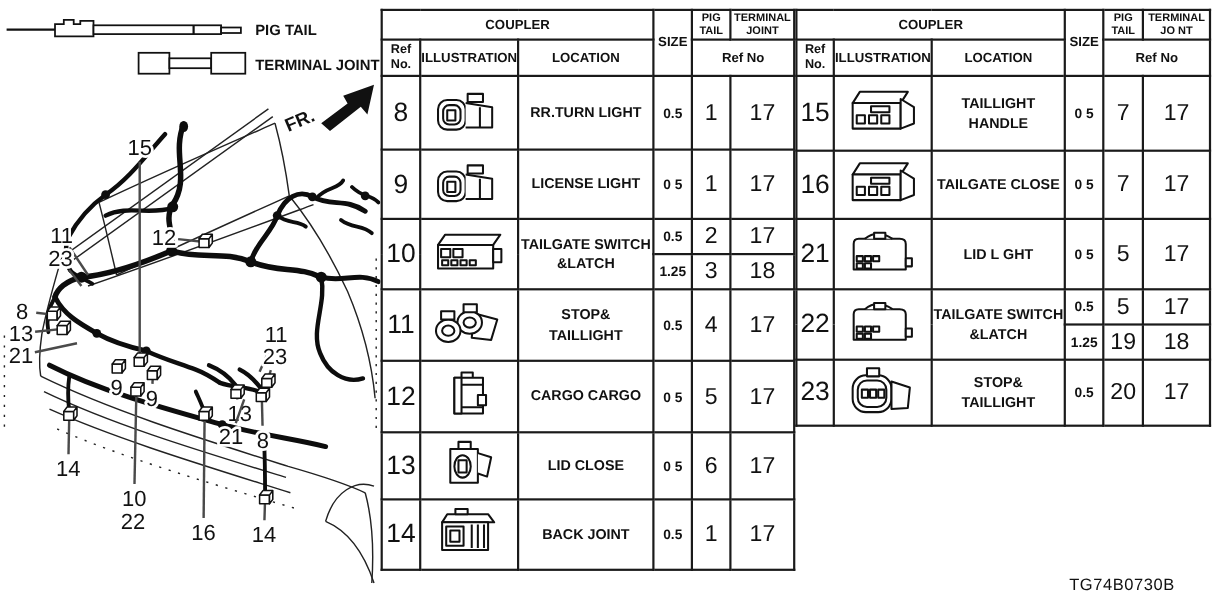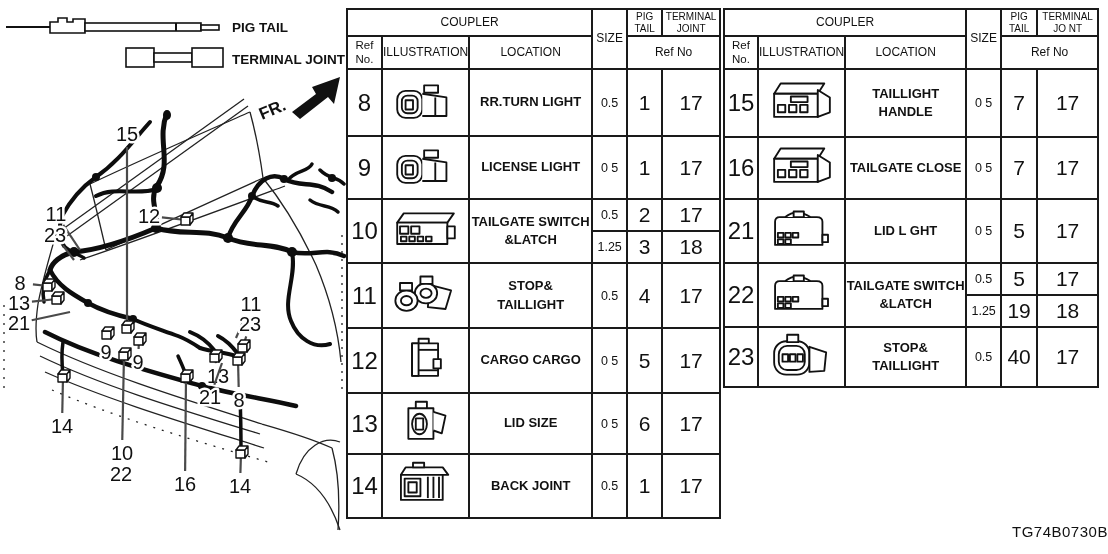--- a/index.html
+++ b/index.html
@@ -16,32 +16,32 @@
   .legend-shape line{stroke:#111;stroke-width:2;}
   .legend-label{font:bold 13.5px "Liberation Sans",sans-serif;fill:#111;}
   .fr-label{font:bold 17px "Liberation Sans",sans-serif;fill:#111;}
   .callout-num{font:20px "Liberation Sans",sans-serif;fill:#111;text-anchor:middle;
     paint-order:stroke;stroke:#fff;stroke-width:5px;stroke-linejoin:round;}
   .leader{stroke:#4a4a4a;stroke-width:2.2;fill:none;}
   .cube rect,.cube path{fill:#fff;stroke:#111;stroke-width:1.4;stroke-linejoin:round;}
   
   .ctable{position:absolute;border-collapse:collapse;table-layout:fixed;background:#fff;}
   .ctable th,.ctable td{border:2px solid #1a1a1a;padding:0;text-align:center;vertical-align:middle;color:#111;overflow:hidden;}
-  .h{font-weight:normal;font-size:12px;line-height:1.15;margin-top:44px;}
+  .h{font-weight:bold;font-size:12px;line-height:1.15;margin-top:44px;}
   .h-small{font-size:10px;}
   .pre{white-space:pre-line;}
   .refh{text-align:left;padding-left:4px;font-size:11.5px;}
   .c-ref{font-size:24px;font-weight:400;}
   .c-loc{font-size:13px;font-weight:bold;text-align:left;padding:2px 5px;white-space:pre-line;line-height:1.4;}
-  .c-size{font-size:12.5px;font-weight:normal;}
+  .c-size{font-size:12.5px;font-weight:bold;}
   .c-num{font-size:21px;font-weight:400;}
   .c-illus svg{display:block;margin:0 auto;}
   .ill *{fill:#fff;stroke:#111;stroke-width:2;stroke-linejoin:round;}
   
-  .part-code{position:absolute;left:1012px;top:523px;font-size:15px;letter-spacing:.5px;color:#111;text-align:right;}
+  .part-code{position:absolute;left:972px;top:523px;font-size:15px;letter-spacing:.5px;color:#111;text-align:right;}
 </style>
 </head>
 <body>
 
 <div class="stage">
 
   <svg class="diagram" width="346" height="554" viewBox="0 0 346 554">
 
     <g class="outline">
       <path d="M56,234 L244,99"></path>
@@ -379,21 +379,21 @@
           <td class="c-ref">13</td>
           <td class="c-illus">
             <svg class="ill" viewBox="0 0 72 56" width="68" height="52">
               <rect x="25" y="4" width="12" height="9"></rect>
               <rect x="17" y="11" width="27" height="33"></rect>
               <ellipse cx="29" cy="28" rx="8" ry="11"></ellipse>
               <path d="M44,15 L57,19 L53,38 L44,35"></path>
               <rect x="25" y="22" width="8" height="12"></rect>
             </svg>
           </td>
-          <td class="c-loc">LID SIZE</td>
+          <td class="c-loc">LID CLOSE</td>
           <td class="c-size">0 5</td>
           <td class="c-num">6</td>
           <td class="c-num">17</td>
         </tr>
         <tr style="height: 64px;">
           <td class="c-ref">14</td>
           <td class="c-illus">
             <svg class="ill" viewBox="0 0 72 56" width="68" height="52">
               <path d="M14,8 L54,8 L60,16 L9,16 Z"></path>
               <rect x="9" y="16" width="45" height="27"></rect>
@@ -531,20 +531,20 @@
               <rect x="15" y="25" width="6" height="8"></rect>
               <rect x="23" y="25" width="6" height="8"></rect>
               <rect x="31" y="25" width="6" height="8"></rect>
               <path d="M44,17 L62,23 L60,43 L44,44 Z"></path>
               <rect x="20" y="4" width="12" height="8"></rect>
             </svg>
           </td>
           <td class="c-loc">STOP&amp;
 TAILLIGHT</td>
           <td class="c-size">0.5</td>
-          <td class="c-num">40</td>
+          <td class="c-num">20</td>
           <td class="c-num">17</td>
         </tr>
       </tbody>
   </table>
 
   <div class="part-code">TG74B0730B</div>
 </div>
 
 </body></html>

